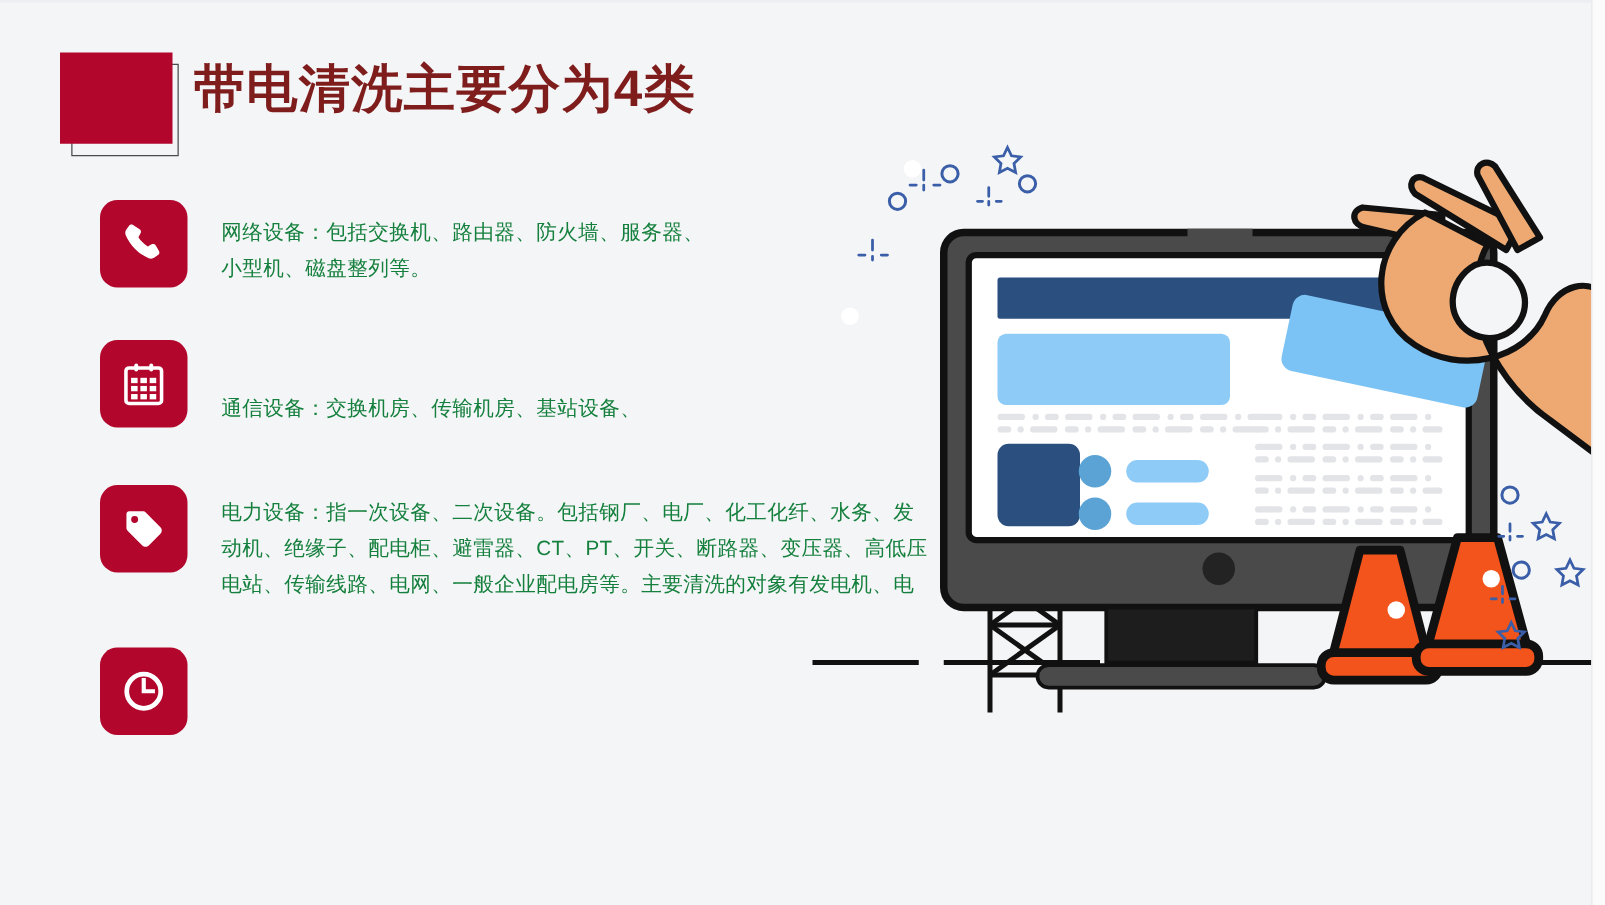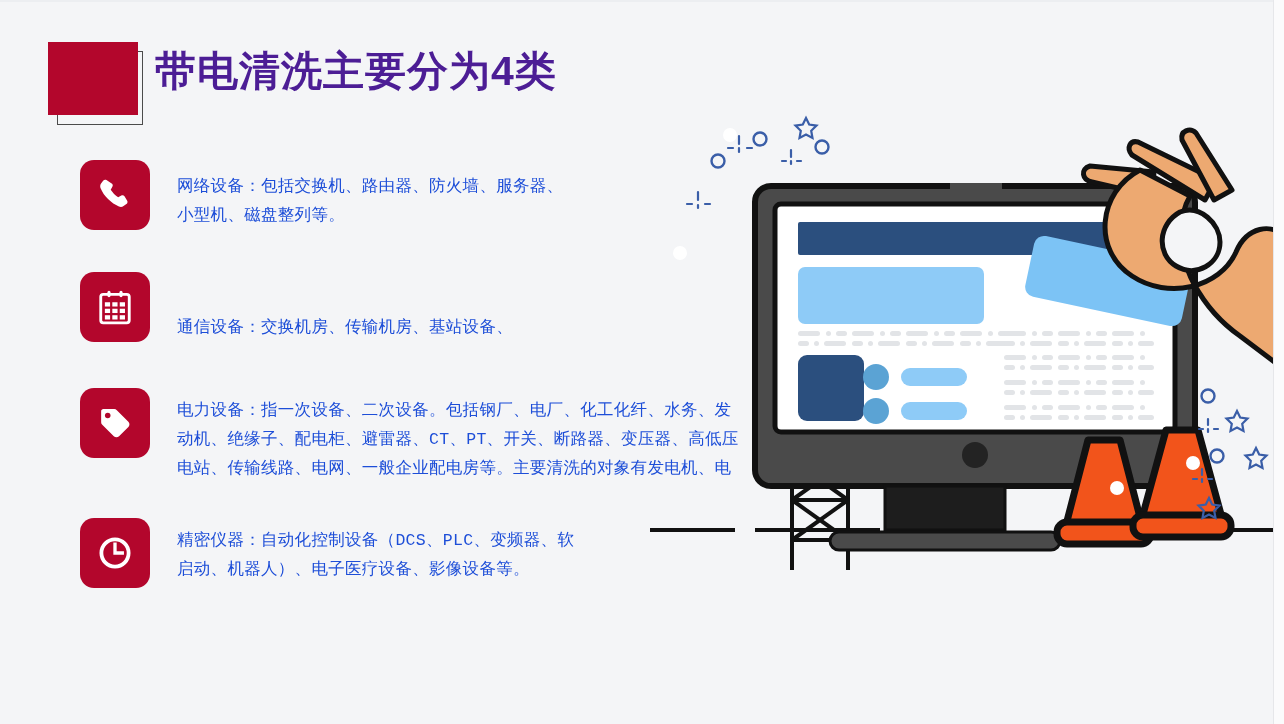--- a/index.html
+++ b/index.html
@@ -47,21 +47,21 @@
     left: 48px; top: 42px;
     width: 90px; height: 73px;
     background: #b3062c;
   }
   .title-text {
     position: absolute;
     left: 155px; top: 44px;
     font-size: 41px;
     font-weight: bold;
     letter-spacing: 1px;
-    color: #4c1d95;
+    color: #7f1d1d;
     white-space: nowrap;
   }
 
   
   .logo {
     position: absolute;
     right: 18px; top: 4px;
     width: 132px; height: 58px;
   }
 
@@ -81,26 +81,25 @@
     border-radius: 14px;
     background: #b3062c;
     flex: 0 0 auto;
     position: relative;
     display: flex;
     align-items: center;
     justify-content: center;
   }
   .bullet-text {
     margin-left: 27px;
-    color: #1d4ed8;
+    color: #15803d;
     font-size: 16.5px;
     line-height: 29px;
     letter-spacing: 0.3px;
     padding-top: 12px;
-    font-family: Liberation Mono, monospace;
   }
   .b1 { top: 0px;   left: 0; }
   .b2 { top: 112px; left: 0; align-items: flex-end; }
   .b3 { top: 228px; left: 0; justify-content: center; }
   .b4 { top: 358px; left: 0; }
   .b3 .bullet-text { width: 628px; padding-top: 8px; }
   .b1 .bullet-text { width: 400px; }
   .b2 .bullet-text { width: 400px; }
   .b4 .bullet-text { width: 420px; padding-top: 8px; }
 
@@ -172,24 +171,20 @@
         <div>电站、传输线路、电网、一般企业配电房等。主要清洗的对象有发电机、电</div>
       </div>
     </div>
 
     <div class="bullet b4">
       <div class="bullet-icon">
         <svg width="38" height="38" viewBox="0 0 24 24">
           <circle cx="12" cy="12" r="8.6" fill="none" stroke="#ffffff" stroke-width="2.4"></circle>
           <path d="M12 6.4 V12 H16.6" fill="none" stroke="#ffffff" stroke-width="2.1" stroke-linecap="square"></path>
         </svg>
-      </div>
-      <div class="bullet-text">
-        <div>精密仪器：自动化控制设备（DCS、PLC、变频器、软</div>
-        <div>启动、机器人）、电子医疗设备、影像设备等。</div>
       </div>
     </div>
 
   </div>
 
   <div class="illus">
     <svg width="664" height="520" viewBox="0 0 664 520">
 
       <g>
         <line x1="30" y1="430" x2="115" y2="430" stroke="#111111" stroke-width="4"></line>

